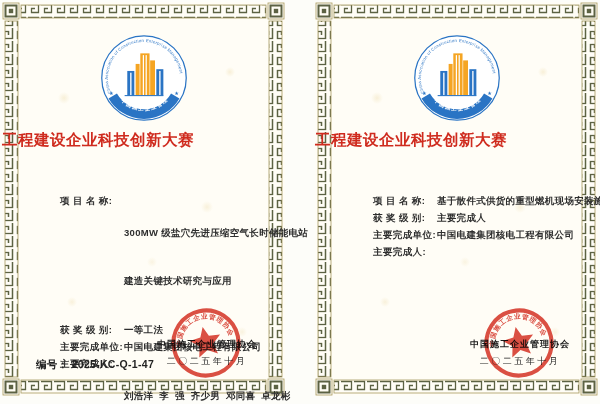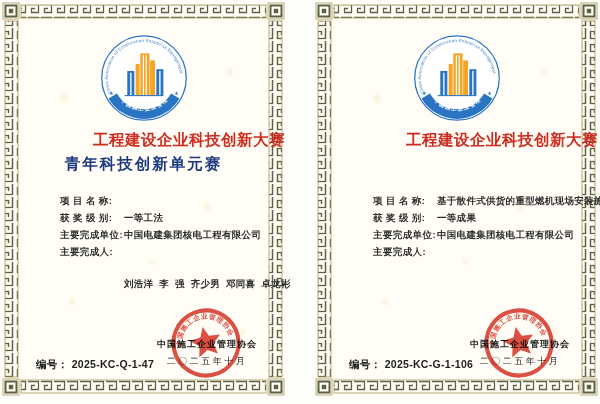--- a/index.html
+++ b/index.html
@@ -10,21 +10,21 @@
           radial-gradient(circle 5px at 62px 96px, rgba(219,186,95,.20), transparent 6px),
           radial-gradient(circle 4px at 228px 70px, rgba(219,186,95,.20), transparent 5px),
           radial-gradient(circle 5px at 205px 205px, rgba(219,186,95,.18), transparent 6px),
           radial-gradient(circle 4px at 70px 300px, rgba(219,186,95,.18), transparent 5px),
           radial-gradient(circle 4px at 240px 330px, rgba(219,186,95,.16), transparent 5px),
           radial-gradient(circle 4px at 150px 260px, rgba(219,186,95,.14), transparent 5px);}
   .cert.left{left:2px}
   .cert.right{left:315px}
   .border-svg{position:absolute;left:0;top:0;}
   .logo{position:absolute;left:50%;top:32px;width:88px;height:88px;margin-left:-44px;}
-  .title{position:absolute;left:0;right:0;top:128px;text-align:right;
+  .title{position:absolute;left:0;right:0;top:128px;text-align:left;
          font-size:15.5px;font-weight:700;color:#cf2b1e;letter-spacing:.5px;}
   .subtitle{position:absolute;left:0;right:0;top:152px;text-align:center;
          font-size:15.5px;font-weight:700;color:#1e3a7e;letter-spacing:2px;}
   .fields{position:absolute;left:36px;right:10px;top:191px;}
   .frow{display:flex;font-size:9.5px;font-weight:700;color:#2e2e2e;line-height:16px;margin-bottom:1px;margin-left:22px;}
   .flabel{flex:none;width:64px;white-space:pre;letter-spacing:.4px;}
   .fval{white-space:pre;letter-spacing:.3px;}
   .serial{position:absolute;left:34px;top:356px;font-size:10.5px;font-weight:700;color:#222;letter-spacing:.3px;}
   .issuer{position:absolute;left:138px;width:134px;top:334px;text-align:center;color:#1c1c1c;}
   .issuer .l1{font-size:9px;font-weight:700;line-height:17px;letter-spacing:1px;}
@@ -98,25 +98,28 @@
         <rect x="40.5" y="34" width="4.5" height="36" fill="#f5a523"></rect>
         <rect x="57" y="30" width="5.5" height="40" fill="#f5a523"></rect>
         <rect x="45.8" y="22" width="10.5" height="48" fill="#f5a523"></rect>
         <rect x="48.6" y="24" width="1.4" height="46" fill="#ffffff"></rect>
         <rect x="51.8" y="24" width="1.4" height="46" fill="#ffffff"></rect>
         <rect x="28" y="69.4" width="44" height="1.2" fill="#2a74c4"></rect>
       </g>
     </svg>
 
     <div class="title">工程建设企业科技创新大赛</div>
-    <div class="subtitle">青年科技创新单元赛</div>
 
     <div class="fields">
       <div class="frow">
         <span class="flabel">项 目 名 称:</span>
+        <span class="fval">
+          <div>300MW 级盐穴先进压缩空气长时储能电站</div>
+          <div>建造关键技术研究与应用</div>
+        </span>
       </div>
       <div class="frow">
         <span class="flabel">获 奖 级 别:</span>
         <span class="fval">一等工法</span>
       </div>
       <div class="frow">
         <span class="flabel">主要完成单位:</span>
         <span class="fval">中国电建集团核电工程有限公司</span>
       </div>
       <div class="frow">
@@ -216,32 +219,31 @@
 
     <div class="title">工程建设企业科技创新大赛</div>
 
     <div class="fields">
       <div class="frow">
         <span class="flabel">项 目 名 称:</span>
         <span class="fval">基于散件式供货的重型燃机现场安装施工工法</span>
       </div>
       <div class="frow">
         <span class="flabel">获 奖 级 别:</span>
-        <span class="fval">一等成果</span>
+        <span class="fval">主要完成人</span>
       </div>
       <div class="frow">
         <span class="flabel">主要完成单位:</span>
         <span class="fval">中国电建集团核电工程有限公司</span>
       </div>
       <div class="frow">
         <span class="flabel">主要完成人:</span>
       </div>
     </div>
 
-    <div class="serial"><span>编号：</span> <span>2025-KC-G-1-106</span></div>
 
     <div class="issuer">
       <div class="l1">中国施工企业管理协会</div>
       <div class="l2">二〇二五年十月</div>
     </div>
 
     <svg class="seal" viewBox="0 0 100 100">
       <circle cx="50" cy="50" r="44" fill="none" stroke="#d5372b" stroke-width="5.5"></circle>
       <polygon points="50,28 55.9,41.1 70.9,42.8 59.5,52.6 62.9,67.2 50,59.5 37.1,67.2 40.5,52.6 29.1,42.8 44.1,41.1" fill="#d5372b"></polygon>
       <defs>

